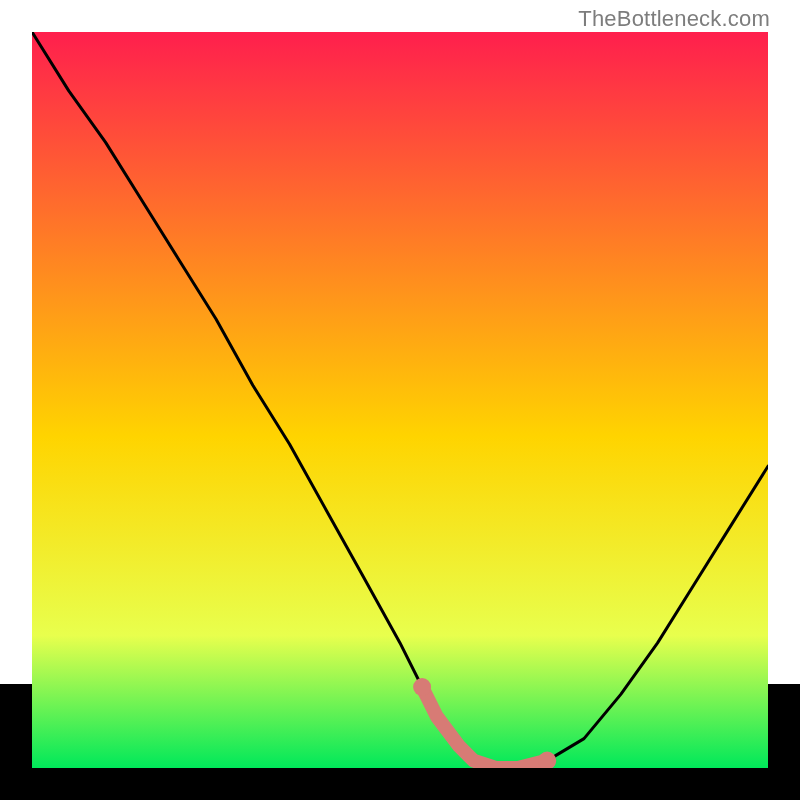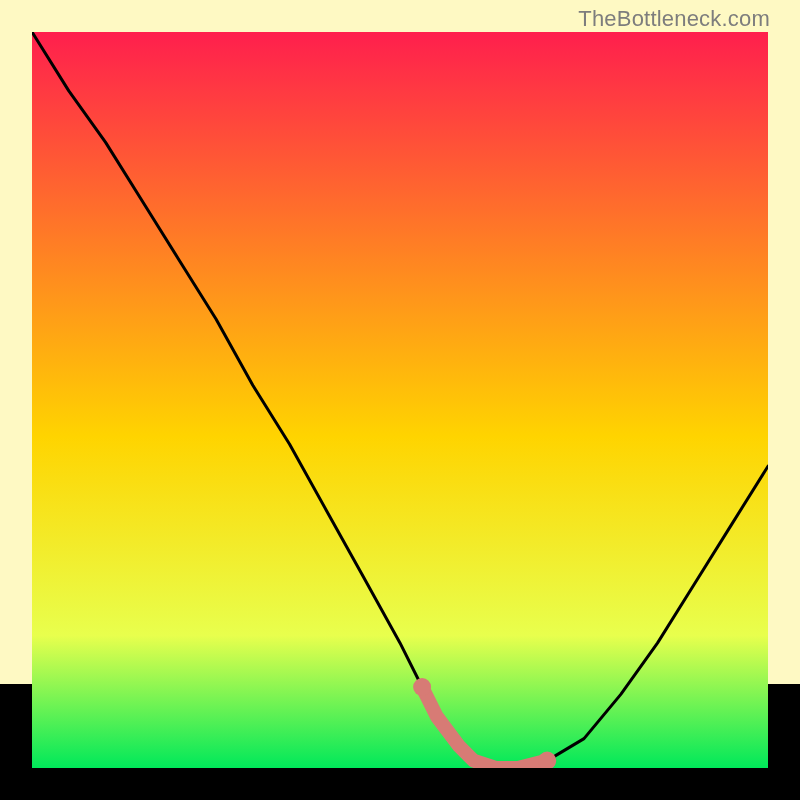--- a/index.html
+++ b/index.html
@@ -1,21 +1,21 @@
 <!DOCTYPE html>
 <html><head>
 <meta charset="utf-8">
 <style>
   * { margin: 0; padding: 0; box-sizing: border-box; }
   html, body { width: 800px; height: 800px; overflow: hidden; background: #000; }
   .frame {
     position: absolute;
     left: 0; top: 0;
     width: 800px; height: 684px;
-    background: #fef9c3;
+    background: #ffffff;
   }
   .plot {
     position: absolute;
     left: 32px; top: 32px;
     width: 736px; height: 736px;
   }
   .watermark {
     position: absolute;
     top: 6px;
     right: 30px;

